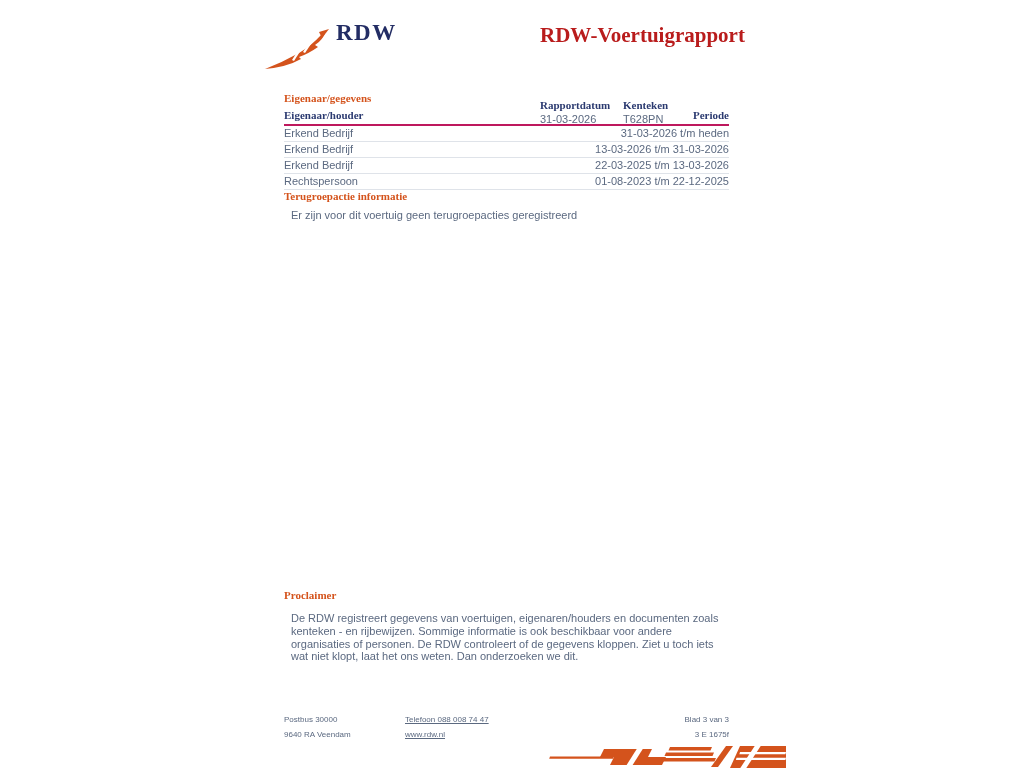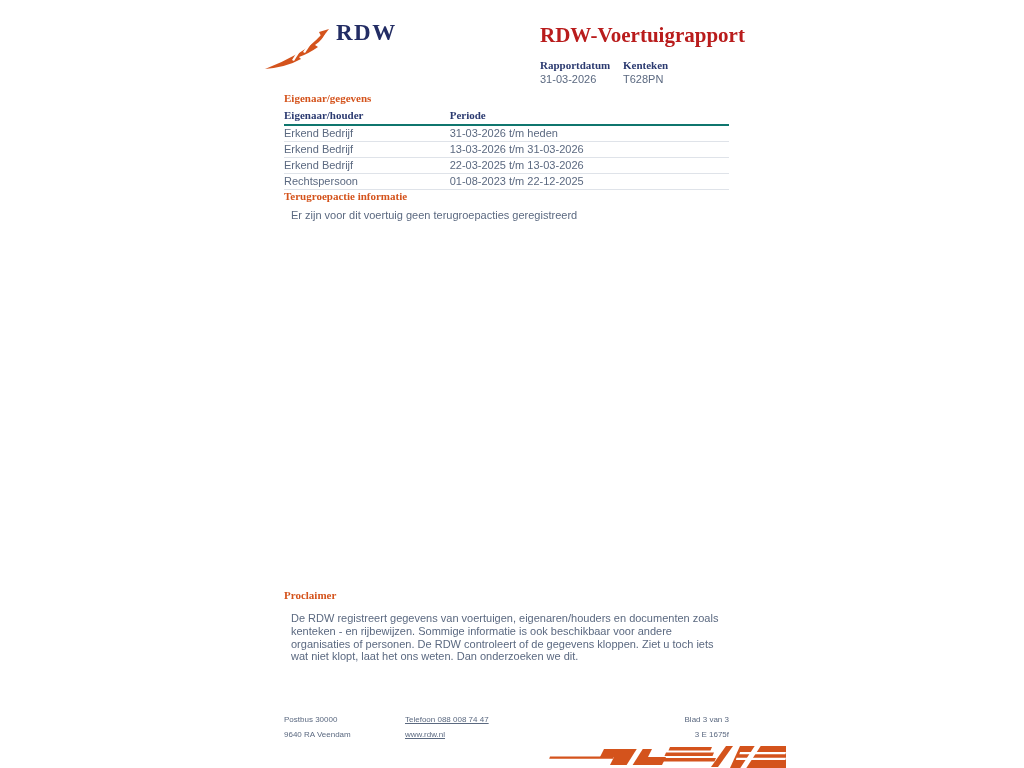--- a/index.html
+++ b/index.html
@@ -17,41 +17,41 @@
     left:336px;top:20px;
     font-family:"Liberation Serif",serif;font-weight:600;
     font-size:23px;letter-spacing:1.5px;color:#232d64;
   }
   #title-block{left:540px;top:23px;width:260px;}
   #report-title{
     margin:0;font-family:"Liberation Serif",serif;font-weight:600;
     font-size:21px;color:#b91c1c;white-space:nowrap;
   }
   .meta{display:flex;margin-top:11px;}
-  .meta-col{min-width:83px;}
+  .meta-col{min-width:83px;margin-top:40px;}
   .meta-label{
     font-family:"Liberation Serif",serif;font-weight:700;
     font-size:11px;color:#2b3a70;
   }
   .meta-value{font-size:11px;color:#5b6980;margin-top:2px;}
 
   
   .content-col{left:284px;width:445px;}
   .section-title{
     margin:0;font-family:"Liberation Serif",serif;font-weight:700;
     font-size:11px;color:#d4531c;
   }
   #owners-section{top:92px;}
   #owners-table{width:100%;border-collapse:collapse;margin-top:5px;}
   #owners-table th{
     font-family:"Liberation Serif",serif;font-weight:700;
     font-size:11px;color:#2b3a70;text-align:left;
-    padding:0 0 3px 0;border-bottom:2px solid #0f766e;
+    padding:0 0 3px 0;border-bottom:2px solid #be185d;
   }
-  #owners-table th.r, #owners-table td.r{text-align:left;}
+  #owners-table th.r, #owners-table td.r{text-align:right;}
   #owners-table td{
     font-size:11px;color:#5b6980;
     padding:1px 0 2px 0;border-bottom:1px solid #dfe3e9;
   }
   #recall-section{top:190px;}
   .body-text{
     margin:7px 0 0 0;font-size:11px;line-height:12.8px;color:#5b6980;padding-left:7px;
   }
   #proclaimer-section{top:589px;}
   #proclaimer-section .body-text{margin-top:11px;}

